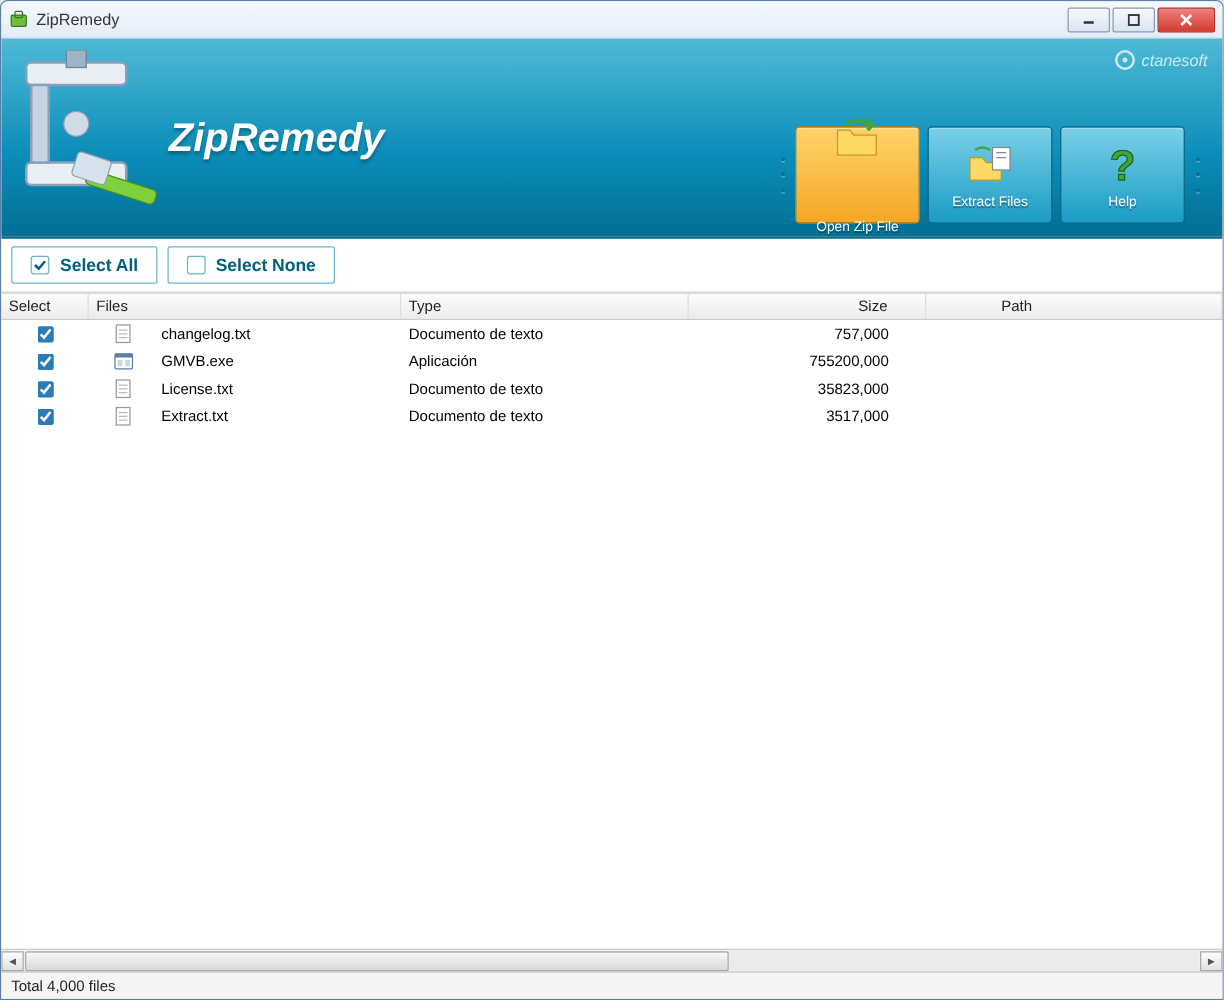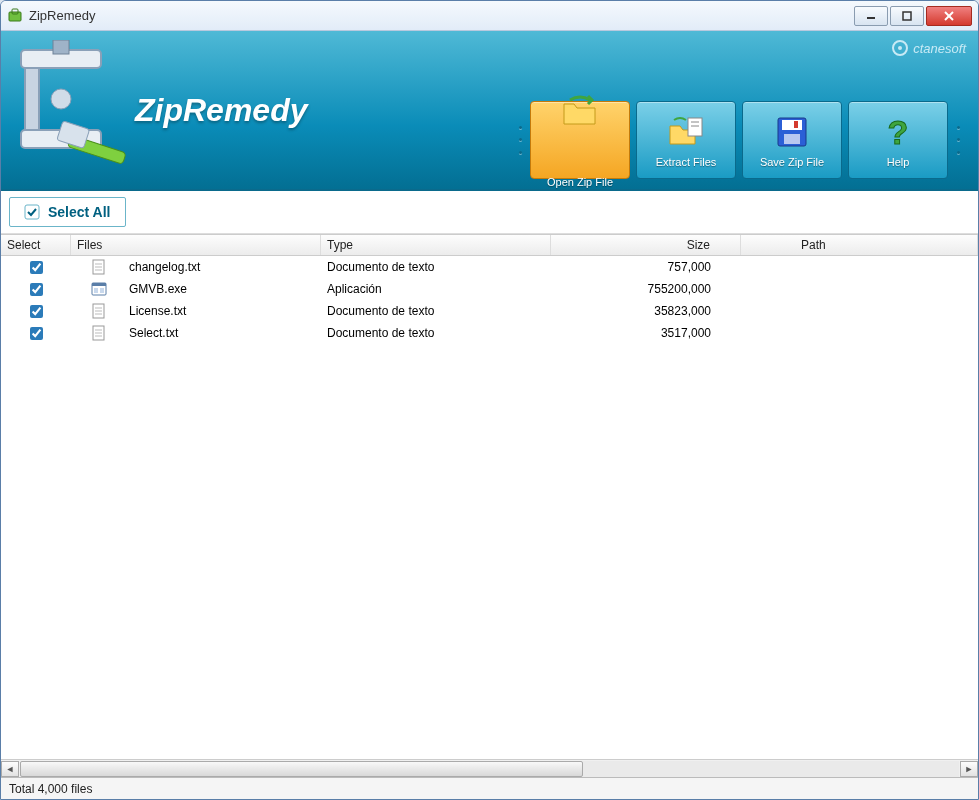--- a/index.html
+++ b/index.html
@@ -135,31 +135,20 @@
                 <line x1="25" y1="10" x2="33" y2="10" stroke="#888"></line>
                 <line x1="25" y1="14" x2="33" y2="14" stroke="#888"></line>
                 <path d="M8 8 q6 -4 12 0" fill="none" stroke="#3fa53f" stroke-width="2"></path>
               </svg>
             </div>
             <span class="big-btn-label">Extract Files</span>
           </div>
           <div class="big-btn">
             <div class="big-btn-icon">
               <svg viewBox="0 0 40 40" width="40" height="40">
-                <rect x="6" y="6" width="28" height="28" rx="2" fill="#2b5fd6" stroke="#183a8a"></rect>
-                <rect x="10" y="8" width="20" height="10" fill="#fff"></rect>
-                <rect x="12" y="22" width="16" height="10" fill="#b8c8f0"></rect>
-                <rect x="22" y="9" width="4" height="7" fill="#d43a2e"></rect>
-              </svg>
-            </div>
-            <span class="big-btn-label">Save Zip File</span>
-          </div>
-          <div class="big-btn">
-            <div class="big-btn-icon">
-              <svg viewBox="0 0 40 40" width="40" height="40">
                 <text x="20" y="32" text-anchor="middle" font-size="34" font-weight="bold" fill="#3fa53f" stroke="#1a6a1a" stroke-width="1">?</text>
               </svg>
             </div>
             <span class="big-btn-label">Help</span>
           </div>
         </div>
       <div class="grip">
           <span></span>
           <span></span>
           <span></span>
@@ -168,20 +157,26 @@
   </div>
 
   <div class="toolbar2">
     <div class="sel-btn">
       <span class="sel-btn-icon"><svg viewBox="0 0 16 16" width="16" height="16">
             <rect x="1" y="1" width="14" height="14" rx="2" fill="#fff" stroke="#6bb5c9"></rect>
             <path d="M4 8 l3 3 l5 -6" fill="none" stroke="#006080" stroke-width="2"></path>
           </svg></span>
       <span>Select All</span>
     </div>
+    <div class="sel-btn">
+      <span class="sel-btn-icon"><svg viewBox="0 0 16 16" width="16" height="16">
+            <rect x="1" y="1" width="14" height="14" rx="2" fill="#fff" stroke="#6bb5c9"></rect>
+          </svg></span>
+      <span>Select None</span>
+    </div>
   </div>
 
   <div class="grid-header">
     <div class="col col-select">Select</div>
     <div class="col col-name">Files</div>
     <div class="col col-type">Type</div>
     <div class="col col-size">Size</div>
     <div class="col col-path">Path</div>
   </div>
 
@@ -241,21 +236,21 @@
         <div class="cell-check">
           <input type="checkbox" checked="" style="">
         </div>
         <div class="cell-name">
           <span class="file-icon"><svg viewBox="0 0 16 16" width="16" height="16">
               <rect x="2" y="1" width="11" height="14" fill="#fff" stroke="#999"></rect>
               <line x1="4" y1="5" x2="11" y2="5" stroke="#bbb"></line>
               <line x1="4" y1="8" x2="11" y2="8" stroke="#bbb"></line>
               <line x1="4" y1="11" x2="11" y2="11" stroke="#bbb"></line>
             </svg></span>
-          <span>Select.txt</span>
+          <span>Extract.txt</span>
         </div>
         <div class="cell-type">Documento de texto</div>
         <div class="cell-size">3517,000</div>
         <div class="cell-path"></div>
       </div>
     </div>
 
   <div class="hscroll">
     <div class="hscroll-btn">◄</div>
     <div class="hscroll-track">

